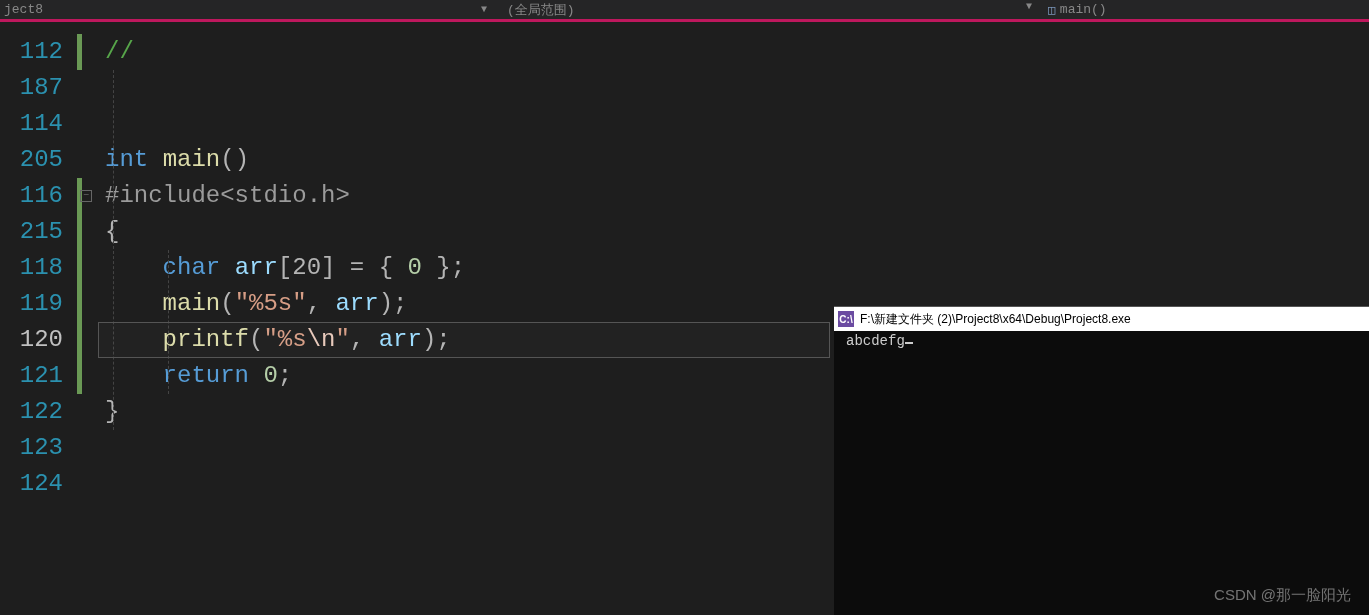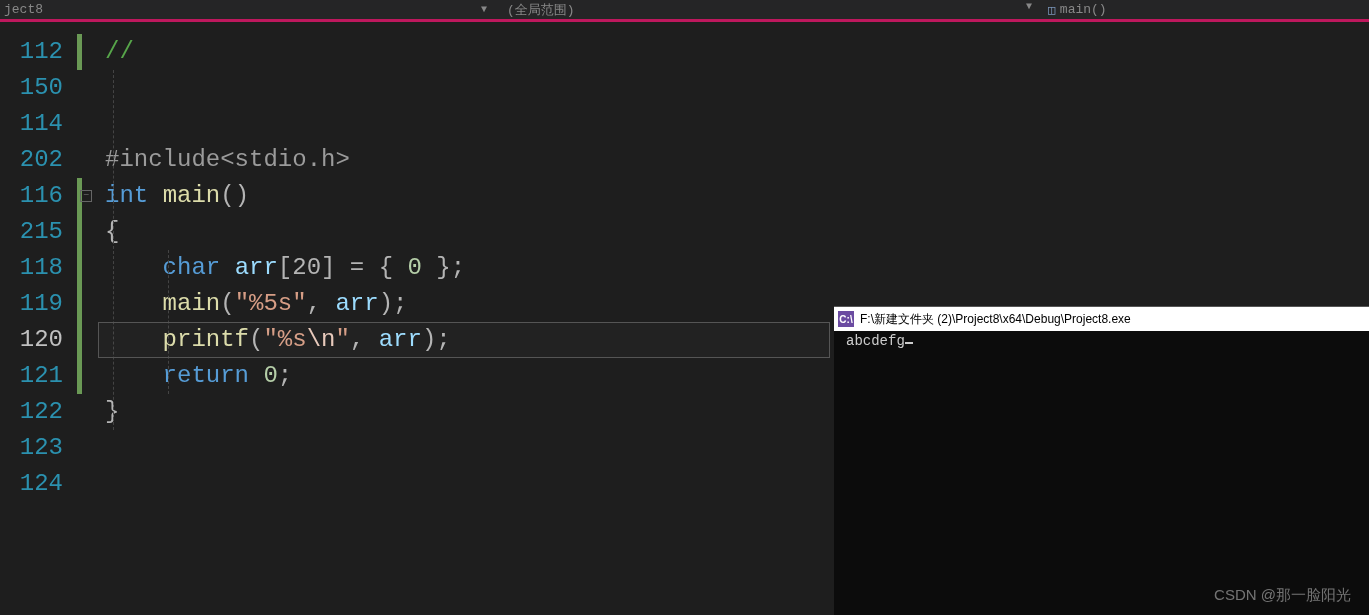--- a/index.html
+++ b/index.html
@@ -115,23 +115,23 @@
   </div>
   <div class="topbar-right">
     <span class="cube">◫</span>
     <span>main()</span>
   </div>
 </div>
 
 <div class="editor">
   <div class="gutter">
     <div class="ln">112</div>
-    <div class="ln">150</div>
+    <div class="ln">187</div>
     <div class="ln">114</div>
-    <div class="ln">202</div>
+    <div class="ln">205</div>
     <div class="ln">116</div>
     <div class="ln">215</div>
     <div class="ln">118</div>
     <div class="ln">119</div>
     <div class="ln cur">120</div>
     <div class="ln">121</div>
     <div class="ln">122</div>
     <div class="ln">123</div>
     <div class="ln">124</div>
   </div>
@@ -143,22 +143,22 @@
 
   <div class="guide" style="left:113px;top:48px;height:360px"></div>
   <div class="guide" style="left:168px;top:228px;height:144px"></div>
 
   <div class="curline-box" style="left:98px;top:300px;width:732px;height:36px"></div>
 
   <div class="code">
     <div class="cline"><span class="comment">//</span></div>
     <div class="cline"></div>
     <div class="cline"></div>
+    <div class="cline"><span class="type">int</span><span class="plain"> </span><span class="func">main</span><span class="pnc">()</span></div>
     <div class="cline"><span class="preproc">#include</span><span class="preproc">&lt;stdio.h&gt;</span></div>
-    <div class="cline"><span class="type">int</span><span class="plain"> </span><span class="func">main</span><span class="pnc">()</span></div>
     <div class="cline"><span class="pnc">{</span></div>
     <div class="cline"><span class="plain">    </span><span class="type">char</span><span class="plain"> </span><span class="ident">arr</span><span class="pnc">[20] = { </span><span class="num">0</span><span class="pnc"> };</span></div>
     <div class="cline"><span class="plain">    </span><span class="func">main</span><span class="pnc">(</span><span class="string">"%5s"</span><span class="pnc">, </span><span class="ident">arr</span><span class="pnc">);</span></div>
     <div class="cline"><span class="plain">    </span><span class="func">printf</span><span class="pnc">(</span><span class="string">"%s</span><span class="escape">\n</span><span class="string">"</span><span class="pnc">, </span><span class="ident">arr</span><span class="pnc">);</span></div>
     <div class="cline"><span class="plain">    </span><span class="keyword">return</span><span class="plain"> </span><span class="num">0</span><span class="pnc">;</span></div>
     <div class="cline"><span class="pnc">}</span></div>
     <div class="cline"></div>
     <div class="cline"></div>
   </div>
 </div>

